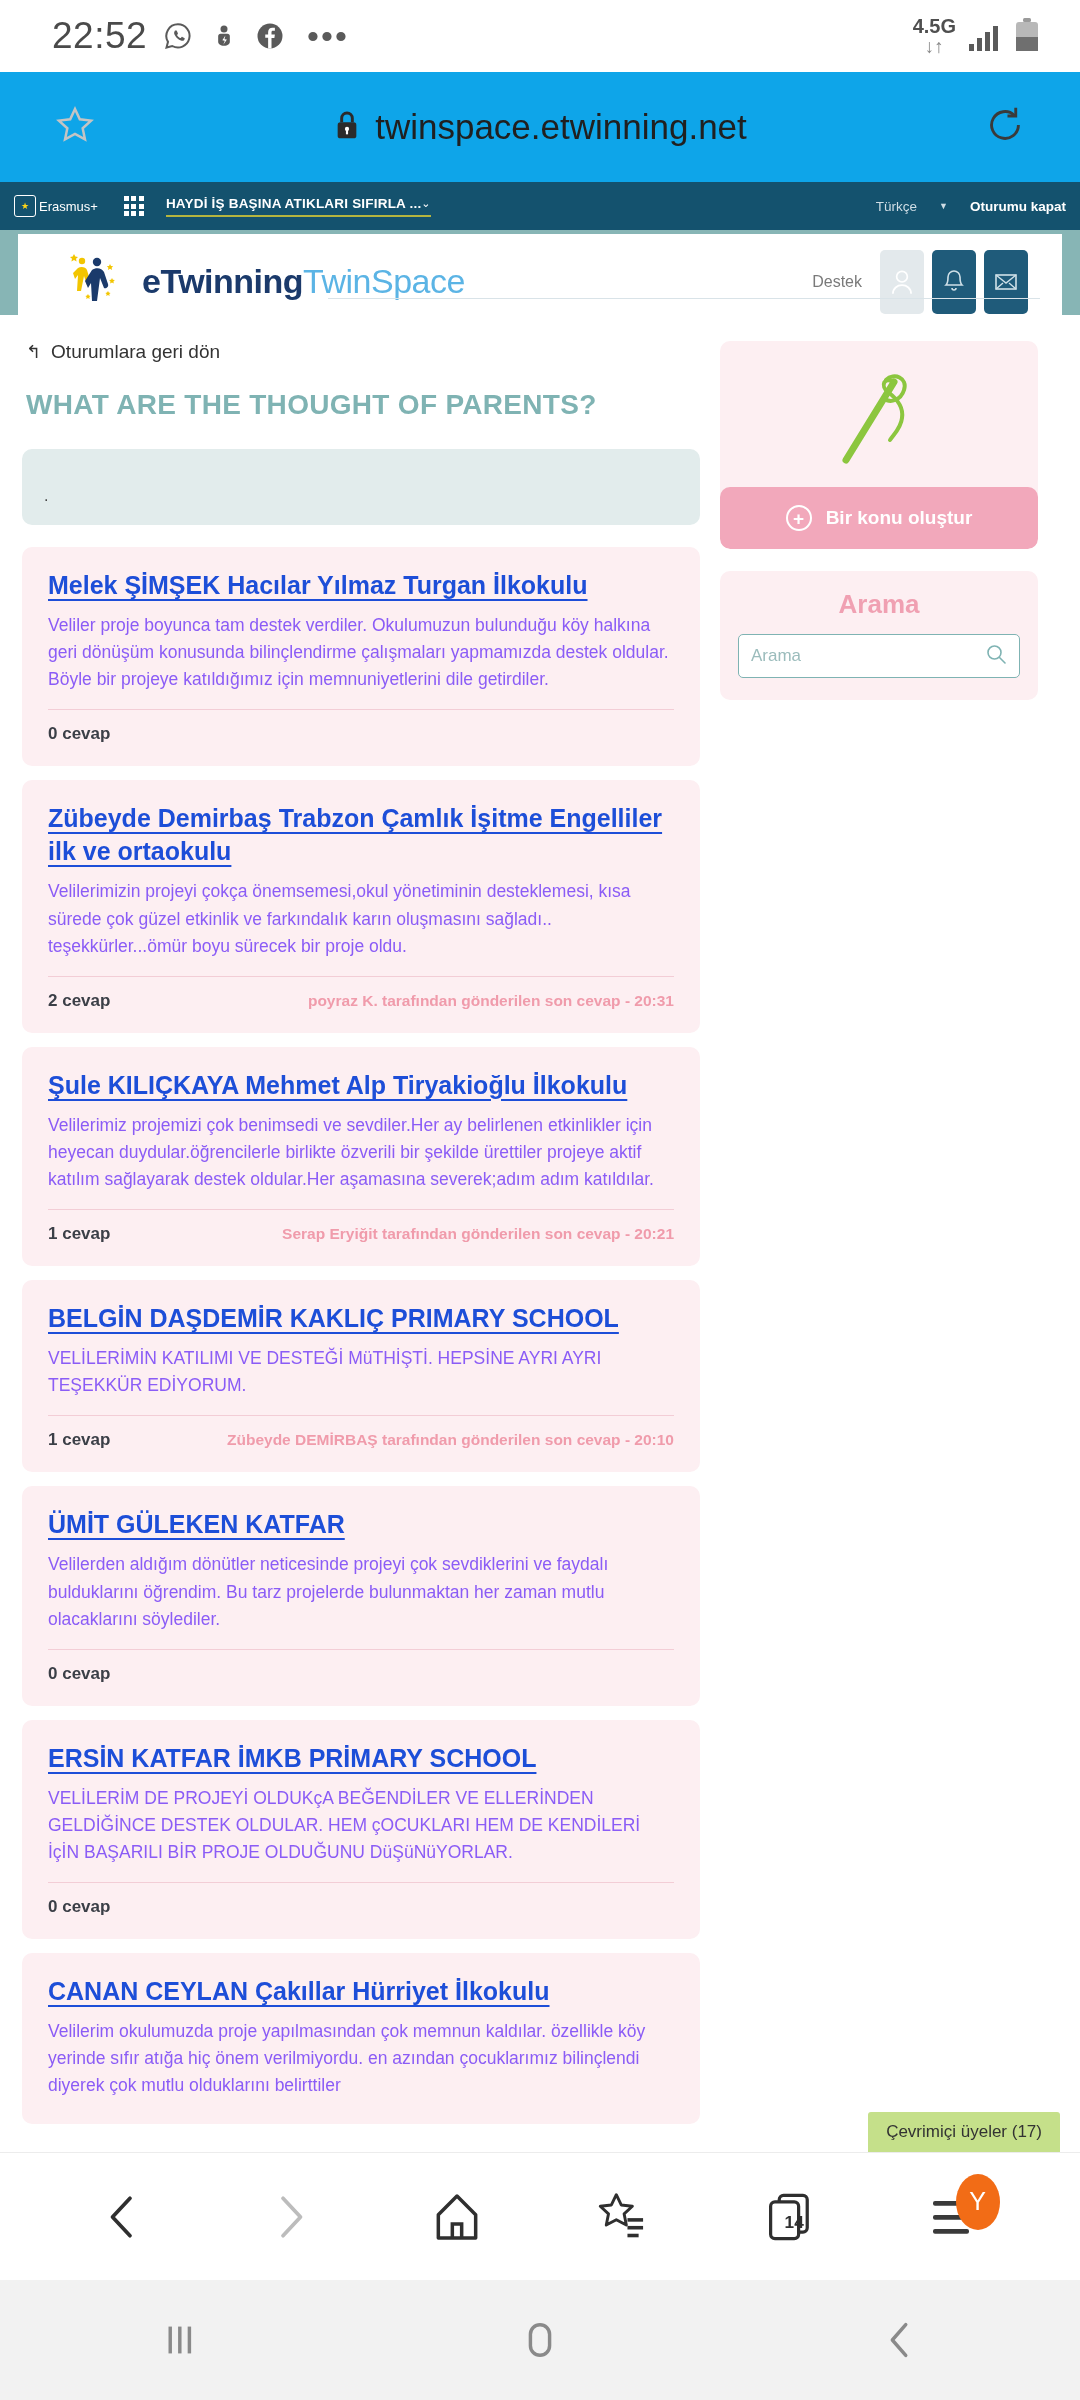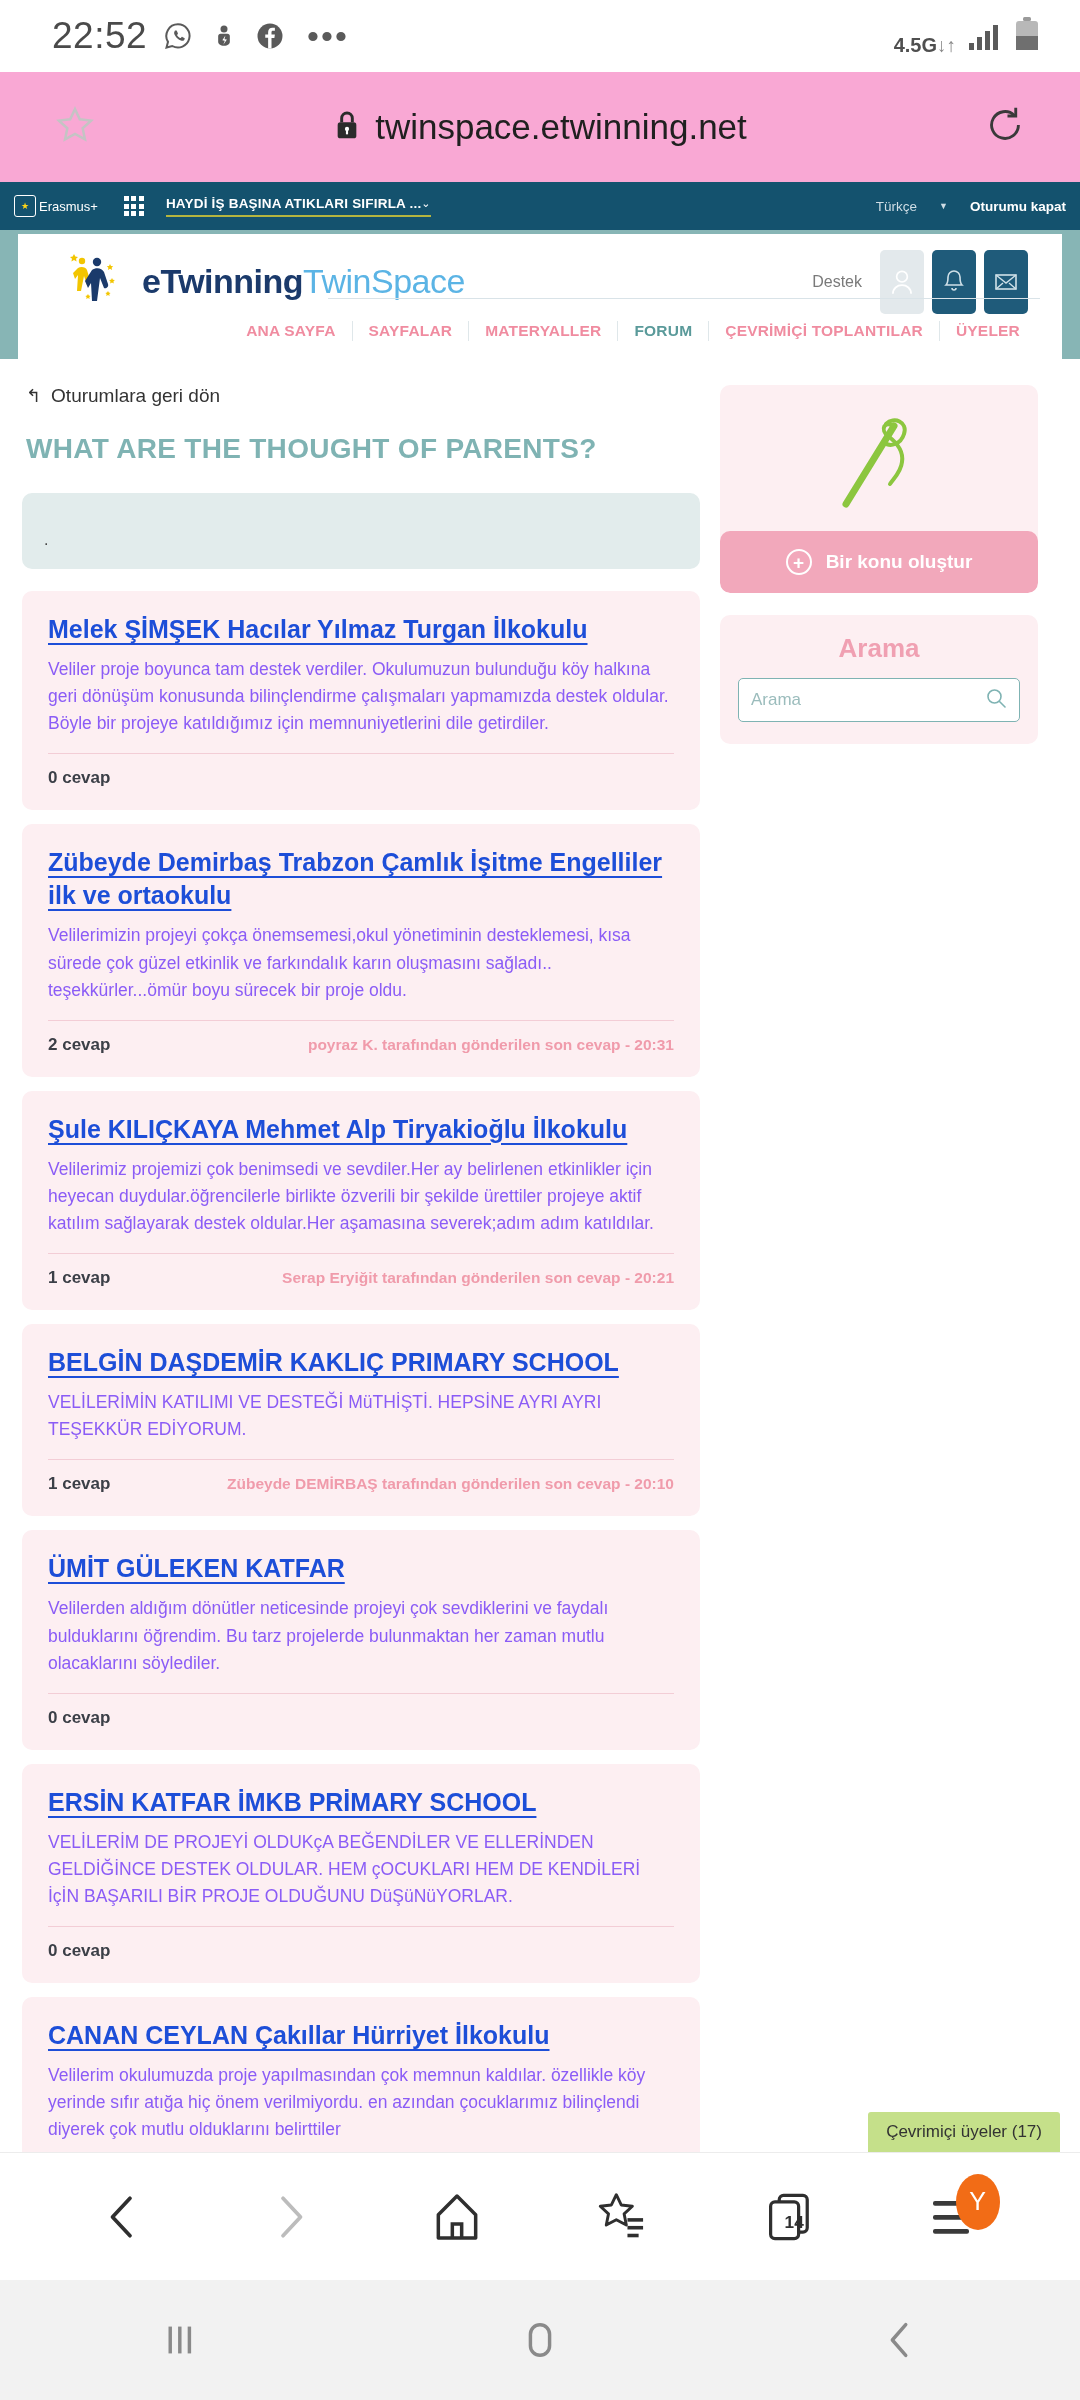--- a/index.html
+++ b/index.html
@@ -14,29 +14,29 @@
   .statusbar {
     height: 72px; flex: 0 0 72px;
     display: flex; align-items: center; justify-content: space-between;
     padding: 0 40px 0 52px; background: #ffffff; color: #5a5a5a;
   }
   .sb-left { display: flex; align-items: center; gap: 16px; }
   .sb-time { font-size: 37px; letter-spacing: .5px; color: #4a4a4a; }
   .sb-ico { width: 30px; height: 30px; display:inline-flex; align-items:center; justify-content:center; }
   .sb-dots { font-size: 34px; color:#5a5a5a; letter-spacing:2px; margin-left:6px; }
   .sb-right { display: flex; align-items: flex-end; gap: 12px; }
-  .netblock { display:flex; flex-direction:row; align-items:center; line-height:1; }
+  .netblock { display:flex; flex-direction:column; align-items:center; line-height:1; }
   .nettext { font-size: 20px; font-weight: 700; color:#4f4f4f; }
   .netarrows { font-size: 19px; color:#8a8a8a; margin-top:1px; }
 
   
   .urlbar {
     height: 110px; flex: 0 0 110px;
     display: flex; align-items: center; justify-content: space-between;
-    padding: 0 52px; background:#f9a8d4;
+    padding: 0 52px; background:#0ea5e9;
   }
   .url-center { display:flex; align-items:center; gap:14px; }
   .url-text { font-size: 35px; color:#202020; }
 
   
   .viewport { flex: 1 1 auto; position: relative; overflow: hidden; background:#fff; }
 
   
   .erasmus-bar {
     height: 48px; background:#14526e; display:flex; align-items:center;
@@ -314,33 +314,20 @@
           </span>
           <span class="hdr-btn dark">
             <svg width="26" height="26" viewBox="0 0 26 26">
                 <rect x="3" y="6" width="20" height="14" fill="none" stroke="#cfe0e8" stroke-width="1.6"></rect>
                 <path d="M3 6l10 8 10-8M3 20l7-6M23 20l-7-6" fill="none" stroke="#cfe0e8" stroke-width="1.4"></path>
               </svg>
           </span>
         </div>
       </div>
       <div class="hdr-rule"></div>
-      <div class="ts-nav">
-        <a href="#">ANA SAYFA</a>
-        <span class="sep"></span>
-        <a href="#">SAYFALAR</a>
-        <span class="sep"></span>
-        <a href="#">MATERYALLER</a>
-        <span class="sep"></span>
-        <a href="#" class="active">FORUM</a>
-        <span class="sep"></span>
-        <a href="#">ÇEVRİMİÇİ TOPLANTILAR</a>
-        <span class="sep"></span>
-        <a href="#">ÜYELER</a>
-      </div>
     </div>
   </div>
 
   <div class="page">
     <div class="col-main">
 
       <div class="backlink">
         <span class="arrow">↰</span>
         <span>Oturumlara geri dön</span>
       </div>

